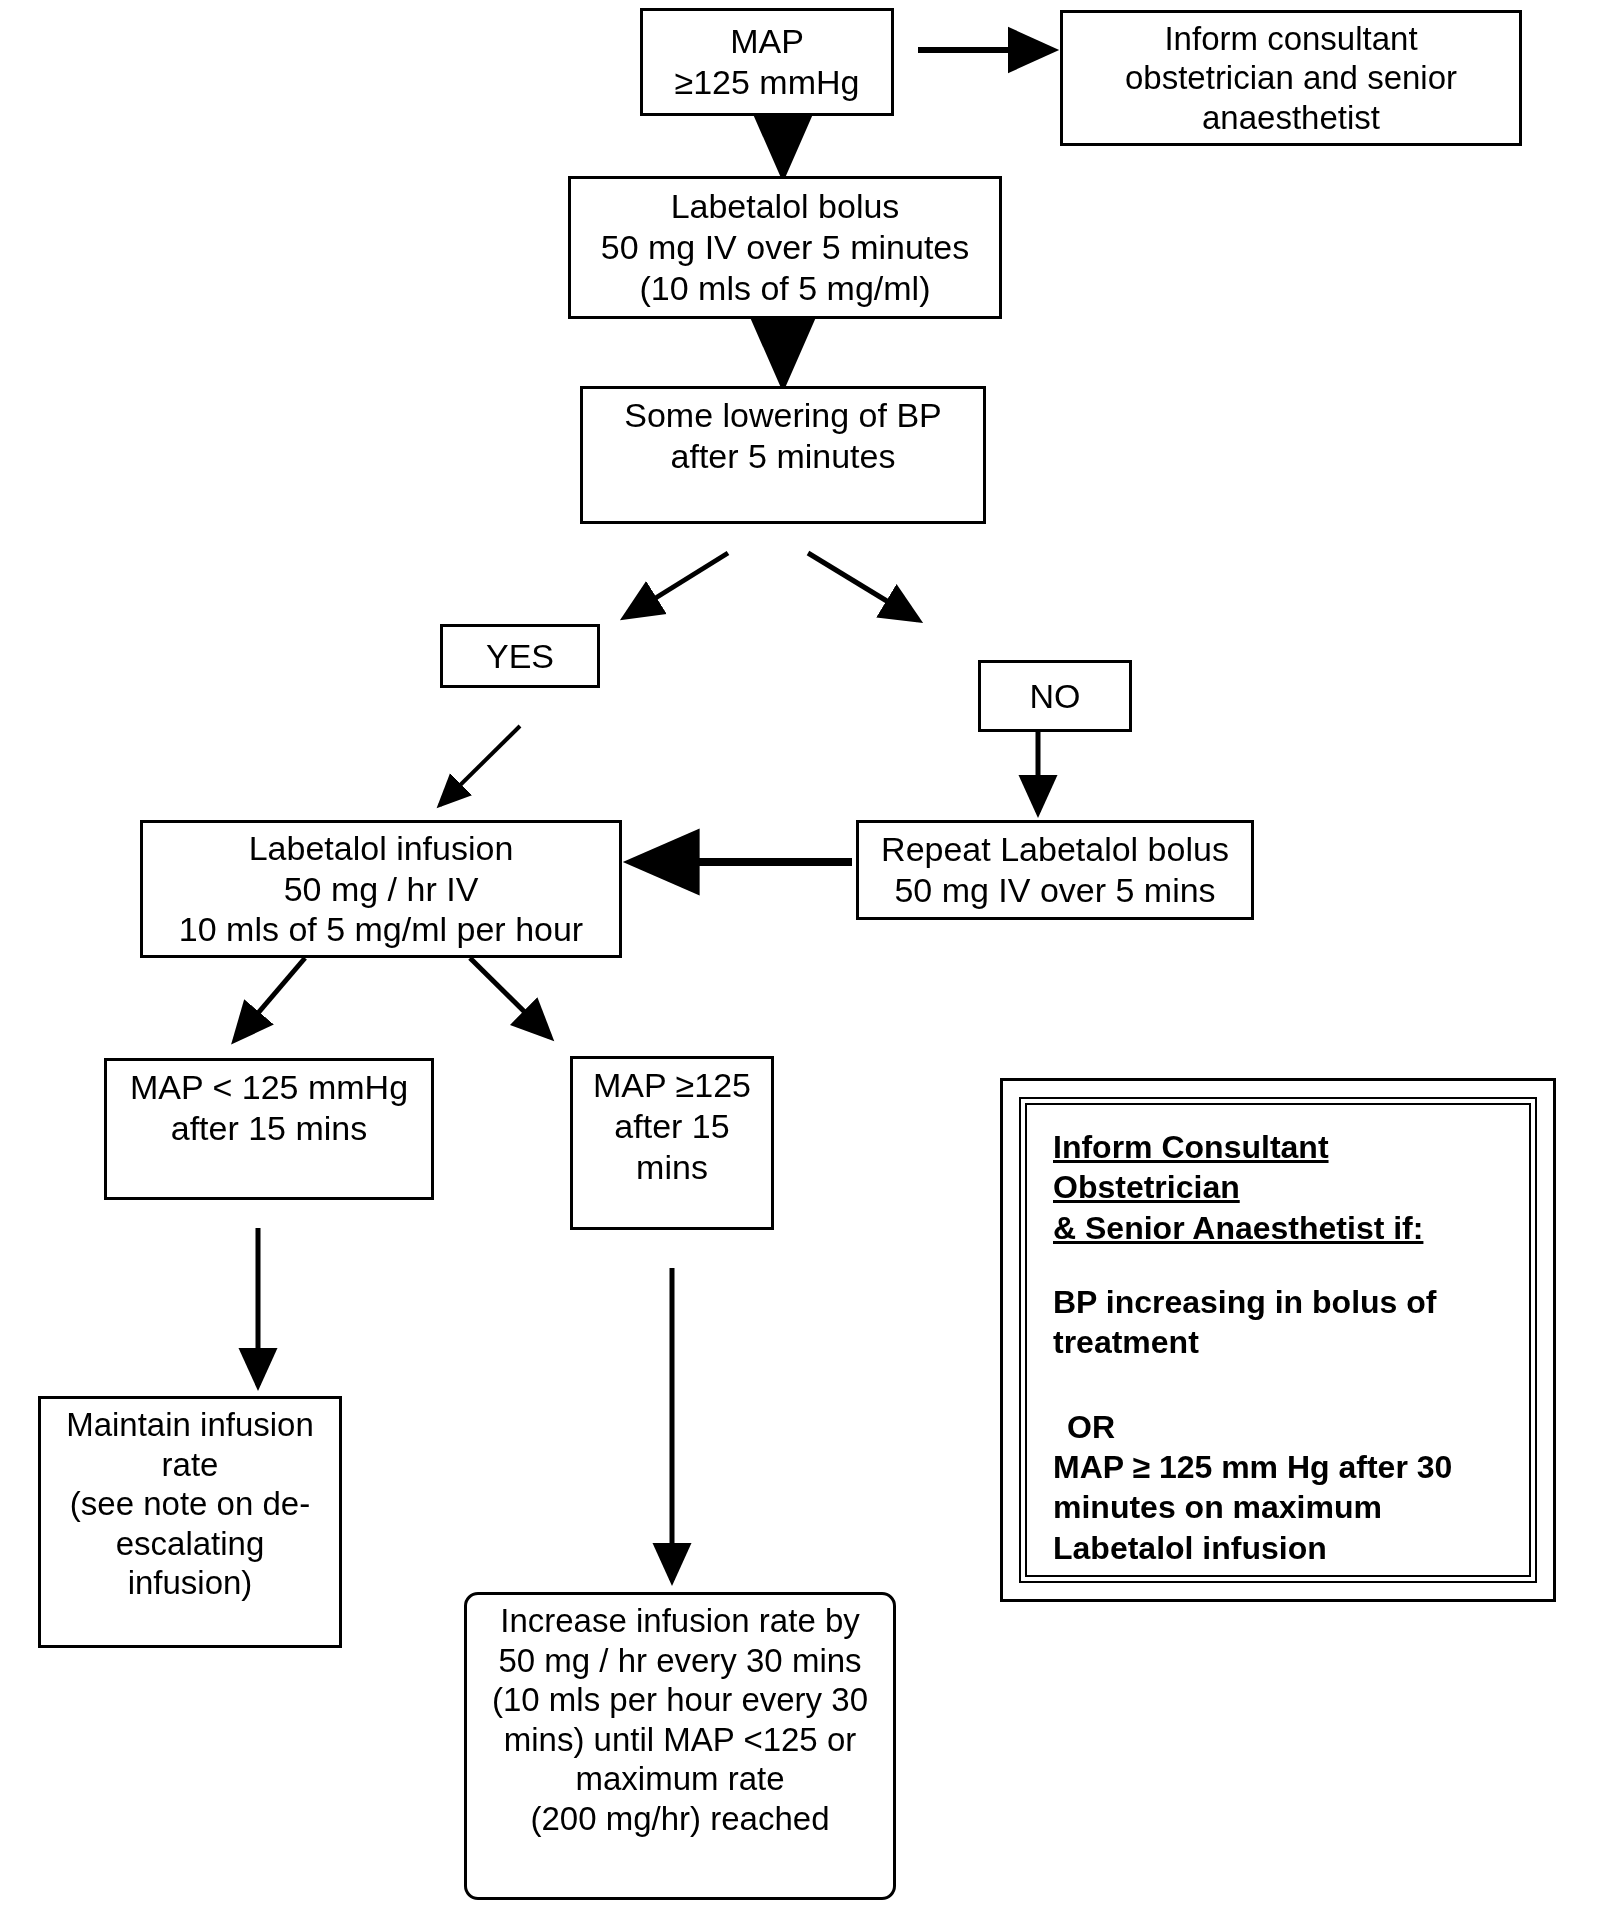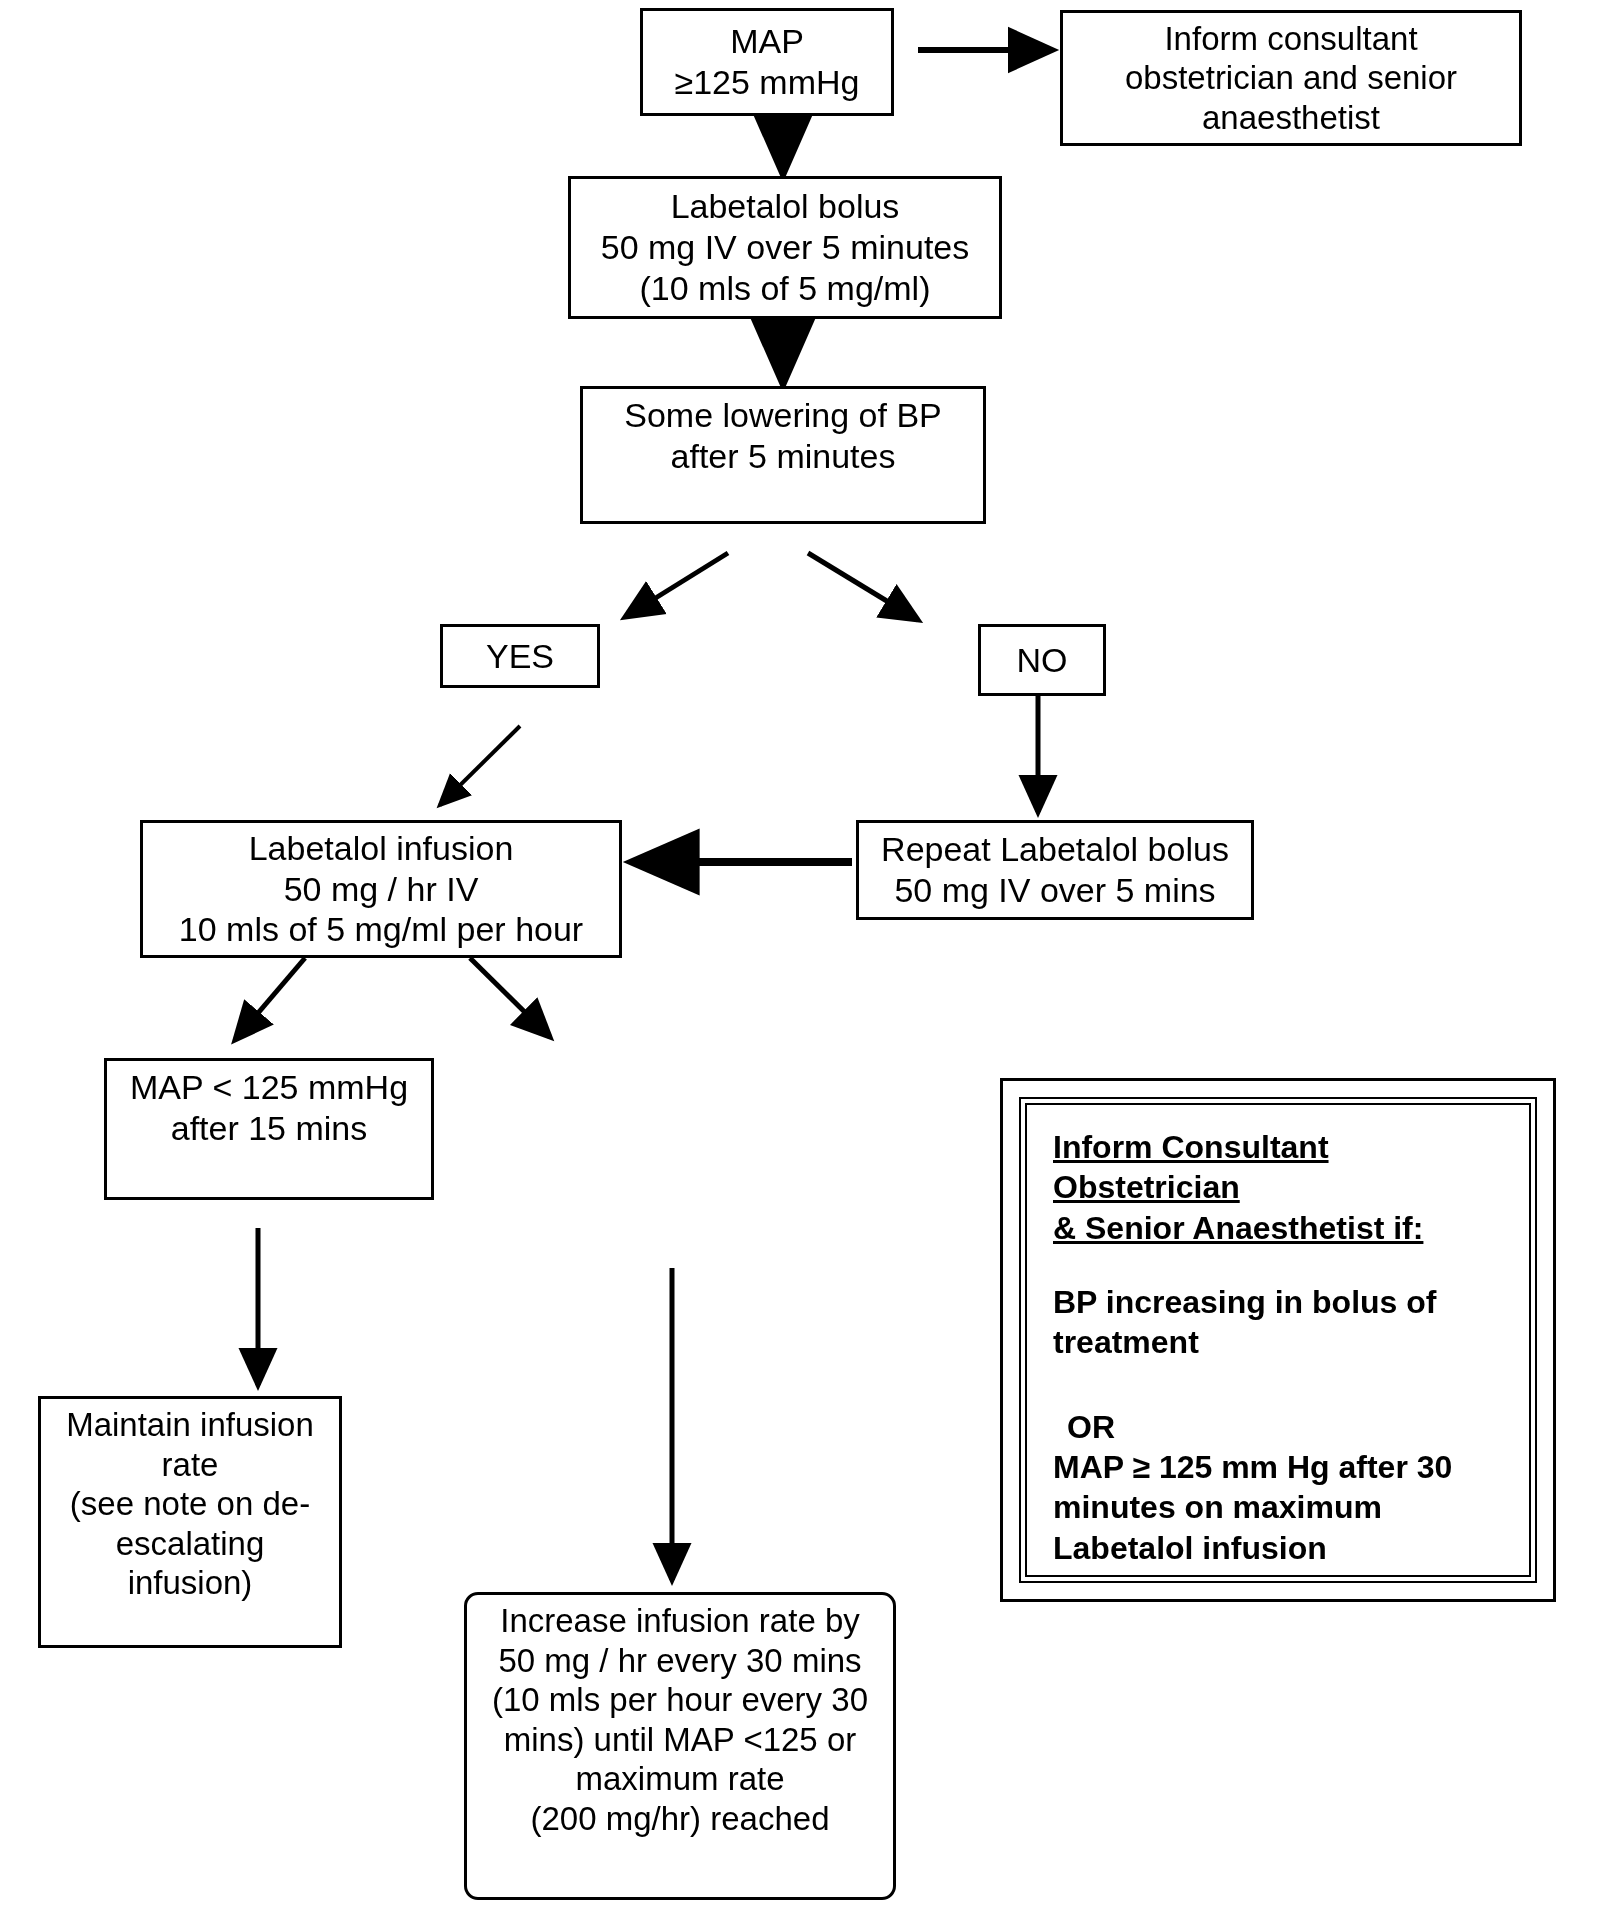--- a/index.html
+++ b/index.html
@@ -82,40 +82,45 @@
 
   <div class="node" style="left:580px;top:386px;width:406px;height:138px;">
     <div class="txt f34">Some lowering of BP
 after 5 minutes</div>
   </div>
 
   <div class="node vcenter" style="left:440px;top:624px;width:160px;height:64px;">
     <div class="txt f34">YES</div>
   </div>
 
-  <div class="node vcenter" style="left:978px;top:624px;width:128px;height:72px;text-align:center;">
+  <div class="node vcenter" style="left:978px;top:660px;width:154px;height:72px;text-align:center;">
     <div class="txt f34">NO</div>
   </div>
 
   <div class="node vcenter" style="left:140px;top:820px;width:482px;height:138px;">
     <div class="txt f34">Labetalol infusion
 50 mg / hr IV
 10 mls of 5 mg/ml per hour</div>
   </div>
 
   <div class="node vcenter" style="left:856px;top:820px;width:398px;height:100px;">
     <div class="txt f34">Repeat Labetalol bolus
 50 mg IV over 5 mins</div>
   </div>
 
   <div class="node" style="left:104px;top:1058px;width:330px;height:142px;">
     <div class="txt f34">MAP &lt; 125 mmHg
 after 15 mins</div>
   </div>
 
+  <div class="node" style="left:570px;top:1056px;width:204px;height:174px;">
+    <div class="txt f34">MAP ≥125
+after 15
+mins</div>
+  </div>
 
   <div class="node" style="left:38px;top:1396px;width:304px;height:252px;">
     <div class="txt f33">Maintain infusion
 rate
 (see note on de-
 escalating
 infusion)</div>
   </div>
 
   <div class="node" style="left:464px;top:1592px;width:432px;height:308px;border-radius:14px;">

